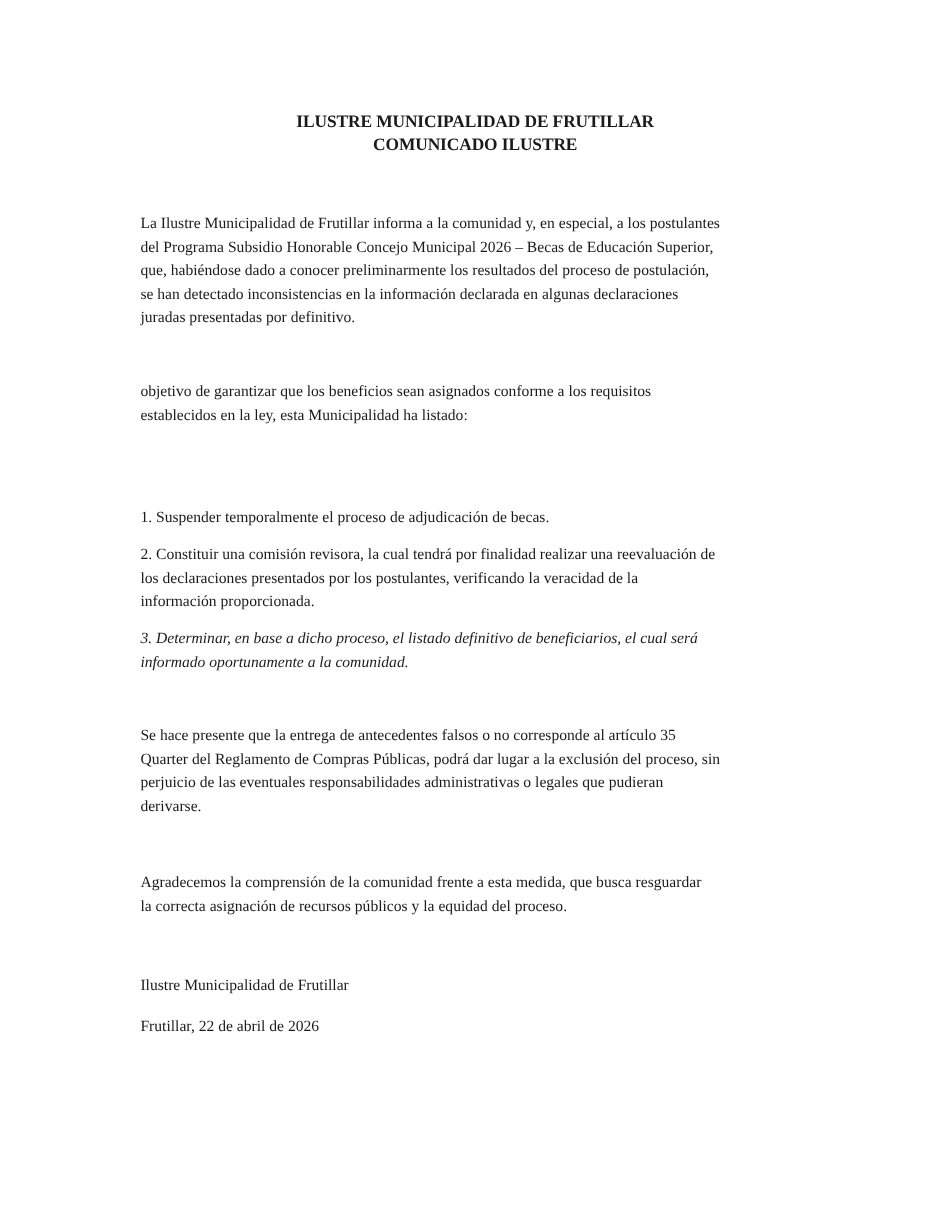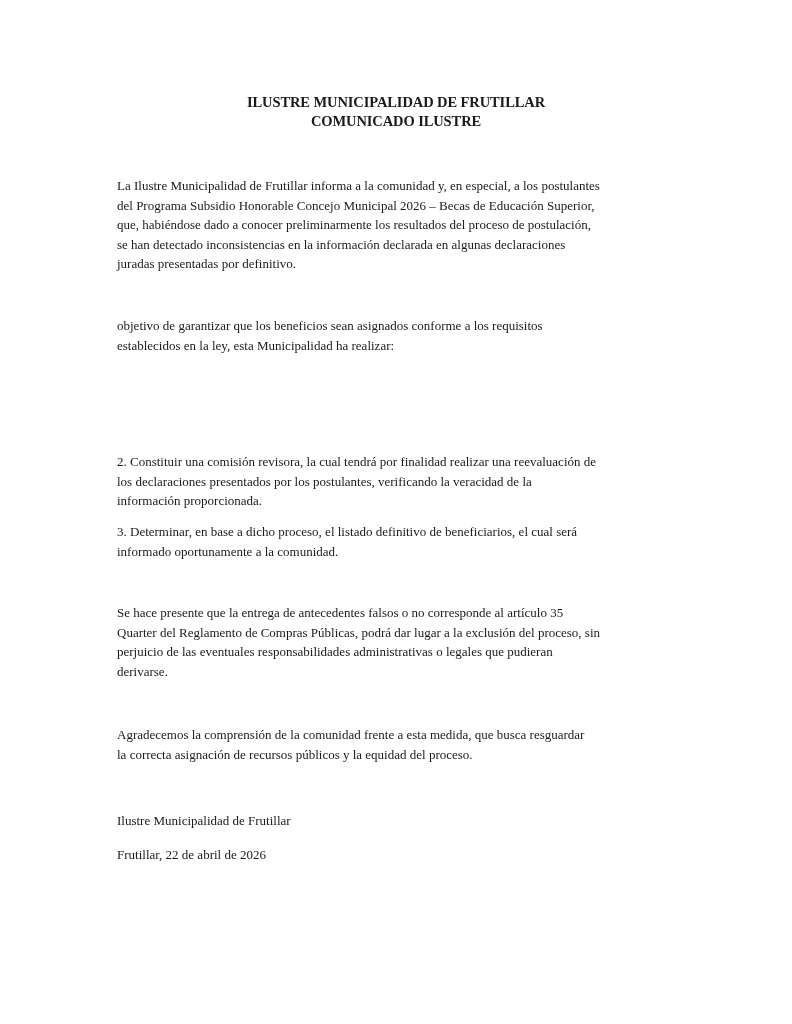--- a/index.html
+++ b/index.html
@@ -18,21 +18,21 @@
     .t2 { top: 112px; }
     .para {
       position: absolute; left: 117px; width: 570px;
       font-size: 13px; line-height: 19.5px; margin: 0;
     }
     .line { display: block; white-space: nowrap; }
     #p1 { top: 176px; }
     #p2 { top: 316px; }
     #i1 { top: 421px; }
     #i2 { top: 452px; }
-    #i3 { top: 522px; }
+    #i3 { top: 522px; font-style: italic; }
     #p3 { top: 603px; }
     #p4 { top: 725px; }
     #s1 { top: 811px; }
     #s2 { top: 845px; }
   </style>
 </head>
 <body>
 
 <div class="page">
   <div class="title t1">ILUSTRE MUNICIPALIDAD DE FRUTILLAR</div>
@@ -41,23 +41,26 @@
   <div class="para" id="p1">
     <span class="line">La Ilustre Municipalidad de Frutillar informa a la comunidad y, en especial, a los postulantes</span>
     <span class="line">del Programa Subsidio Honorable Concejo Municipal 2026 – Becas de Educación Superior,</span>
     <span class="line">que, habiéndose dado a conocer preliminarmente los resultados del proceso de postulación,</span>
     <span class="line">se han detectado inconsistencias en la información declarada en algunas declaraciones</span>
     <span class="line">juradas presentadas por definitivo.</span>
   </div>
 
   <div class="para" id="p2">
     <span class="line">objetivo de garantizar que los beneficios sean asignados conforme a los requisitos</span>
-    <span class="line">establecidos en la ley, esta Municipalidad ha realizar:</span>
+    <span class="line">establecidos en la ley, esta Municipalidad ha listado:</span>
   </div>
 
+  <div class="para" id="i1">
+    <span class="line">1. Suspender temporalmente el proceso de adjudicación de becas.</span>
+  </div>
 
   <div class="para" id="i2">
     <span class="line">2. Constituir una comisión revisora, la cual tendrá por finalidad realizar una reevaluación de</span>
     <span class="line">los declaraciones presentados por los postulantes, verificando la veracidad de la</span>
     <span class="line">información proporcionada.</span>
   </div>
 
   <div class="para" id="i3">
     <span class="line">3. Determinar, en base a dicho proceso, el listado definitivo de beneficiarios, el cual será</span>
     <span class="line">informado oportunamente a la comunidad.</span>

